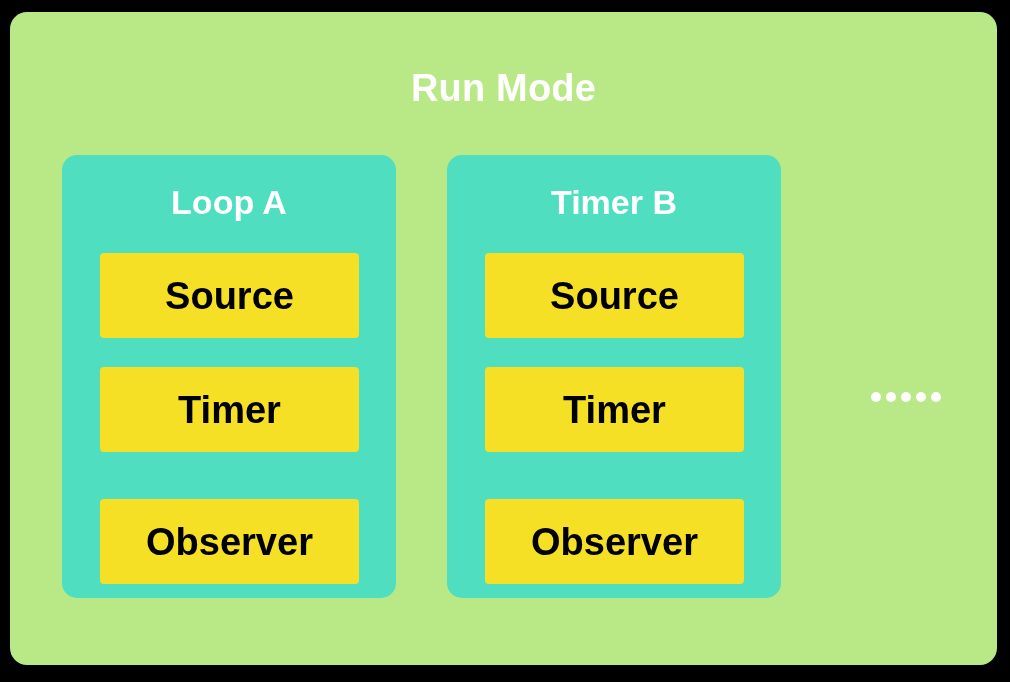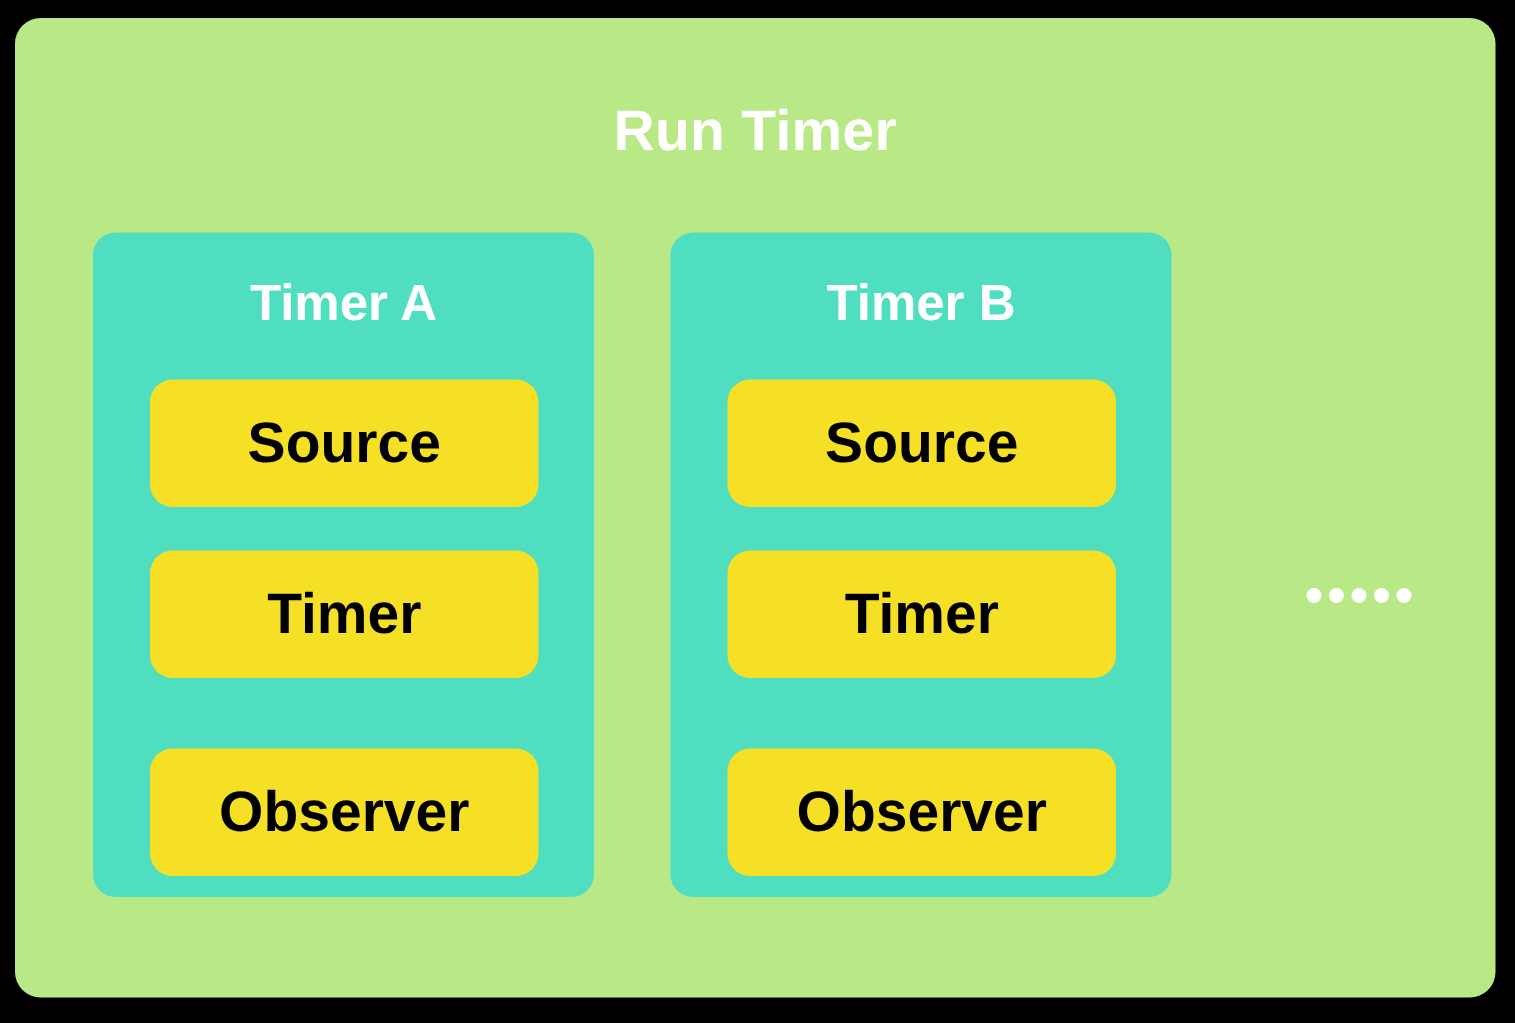--- a/index.html
+++ b/index.html
@@ -75,21 +75,21 @@
     white-space: nowrap;
   }
 
   
   .item-box {
     position: absolute;
     left: 38px;
     width: 259px;
     height: 85px;
     background: #f5e026;
-    border-radius: 15px;
+    border-radius: 4px;
     display: flex;
     align-items: center;
     justify-content: center;
     box-sizing: border-box;
   }
   .item-box.slot-0 { top: 98px; }
   .item-box.slot-1 { top: 212px; align-items: center; }
   .item-box.slot-2 { top: 344px; }
 
   .item-label {
@@ -120,24 +120,24 @@
     flex: 0 0 auto;
   }
 </style>
 </head>
 <body>
 
 <div class="canvas">
 
   <div class="runloop-panel">
 
-    <div class="runloop-title">Run Timer</div>
+    <div class="runloop-title">Run Mode</div>
 
     <div class="mode-box mode-a">
-      <div class="mode-title">Timer A</div>
+      <div class="mode-title">Loop A</div>
 
       <div class="item-box slot-0">
         <span class="item-label">Source</span>
       </div>
 
       <div class="item-box slot-1">
         <span class="item-label">Timer</span>
       </div>
 
       <div class="item-box slot-2">

